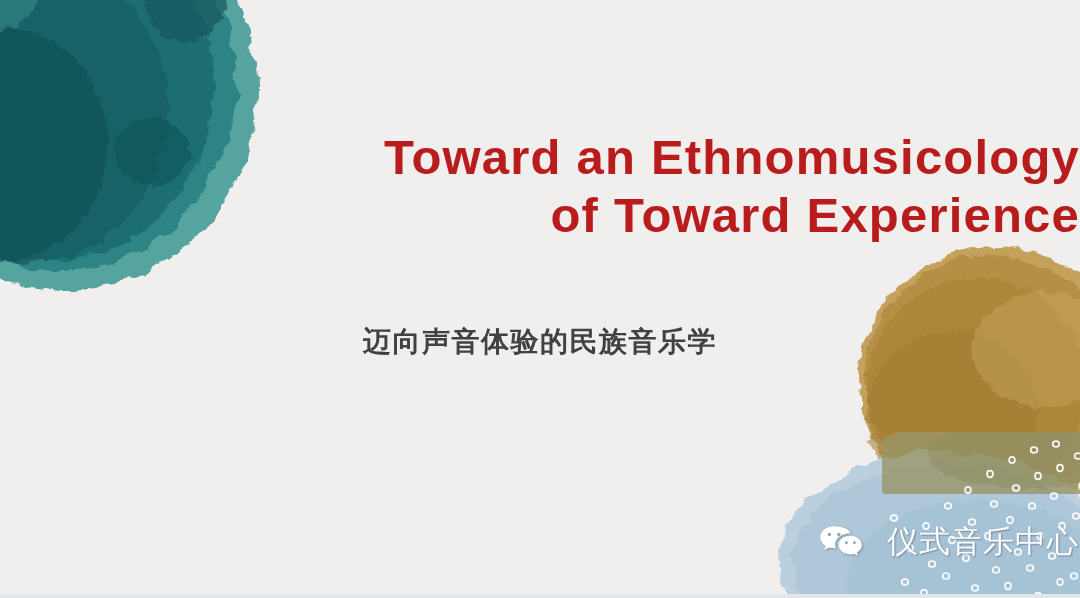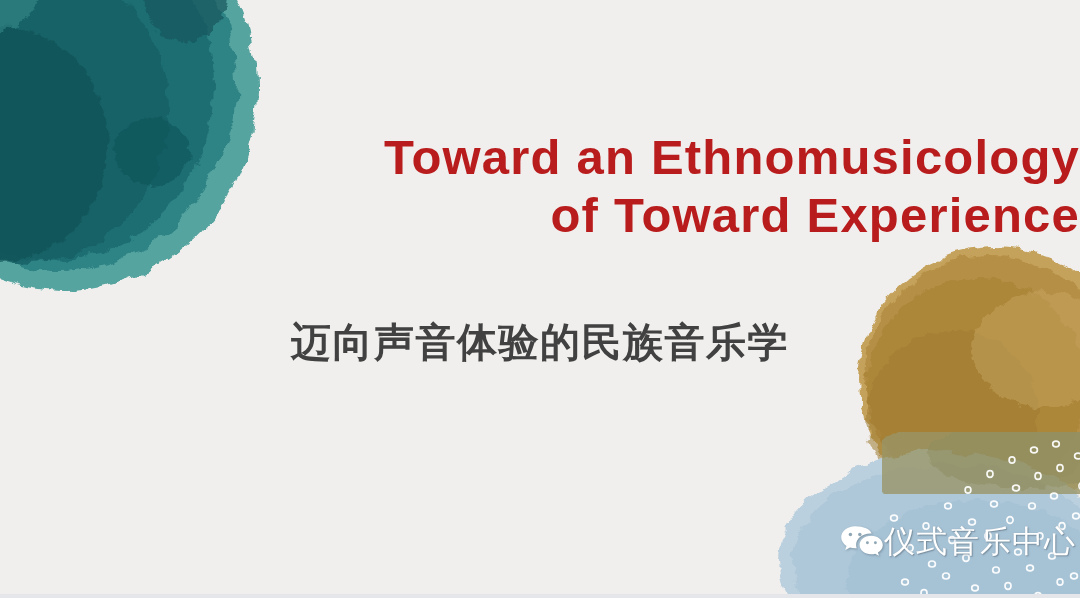--- a/index.html
+++ b/index.html
@@ -69,34 +69,34 @@
   #subtitle-block {
     position: absolute;
     left: 0;
     top: 322px;
     width: 1080px;
     text-align: center;
   }
   #subtitle-text {
     display: inline-block;
     color: #414141;
-    font-size: 40px;
+    font-size: 28px;
     font-weight: bold;
     letter-spacing: 1.5px;
     line-height: 40px;
   }
 
   
   #watermark {
     position: absolute;
-    left: 840px;
+    left: 819px;
     top: 524px;
     display: flex;
     align-items: center;
-    gap: 0;
+    gap: 24px;
     text-align: right;
   }
   #wechat-icon {
     display: block;
     width: 44px;
     height: 36px;
     filter: drop-shadow(1px 1px 1.2px rgba(90,110,125,0.55));
   }
   #watermark-label {
     color: #ffffff;

